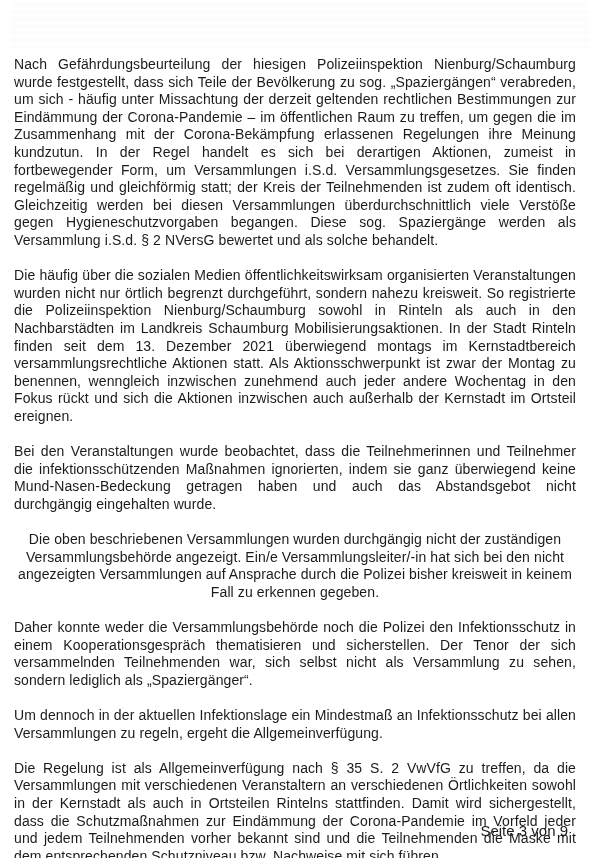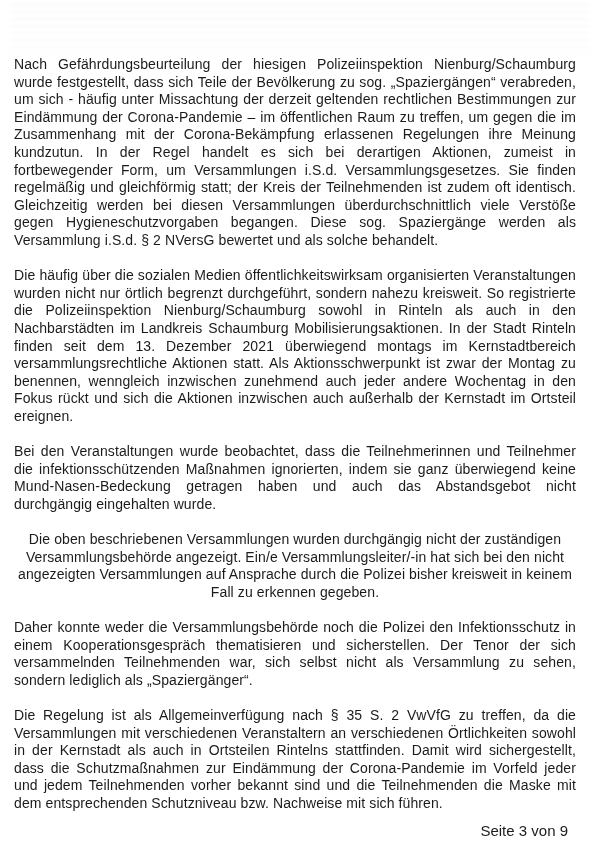--- a/index.html
+++ b/index.html
@@ -67,18 +67,19 @@
 <div class="page">
 
   <div class="scan-noise"></div>
 
   <div class="content">
     <p>Nach Gefährdungsbeurteilung der hiesigen Polizeiinspektion Nienburg/Schaumburg wurde festgestellt, dass sich Teile der Bevölkerung zu sog. „Spaziergängen“ verabreden, um sich - häufig unter Missachtung der derzeit geltenden rechtlichen Bestimmungen zur Eindämmung der Corona-Pandemie – im öffentlichen Raum zu treffen, um gegen die im Zusammenhang mit der Corona-Bekämpfung erlassenen Regelungen ihre Meinung kundzutun. In der Regel handelt es sich bei derartigen Aktionen, zumeist in fortbewegender Form, um Versammlungen i.S.d. Versammlungsgesetzes. Sie finden regelmäßig und gleichförmig statt; der Kreis der Teilnehmenden ist zudem oft identisch. Gleichzeitig werden bei diesen Versammlungen überdurchschnittlich viele Verstöße gegen Hygieneschutzvorgaben begangen. Diese sog. Spaziergänge werden als Versammlung i.S.d. § 2 NVersG bewertet und als solche behandelt.</p>
     <p>Die häufig über die sozialen Medien öffentlichkeitswirksam organisierten Veranstaltungen wurden nicht nur örtlich begrenzt durchgeführt, sondern nahezu kreisweit. So registrierte die Polizeiinspektion Nienburg/Schaumburg sowohl in Rinteln als auch in den Nachbarstädten im Landkreis Schaumburg Mobilisierungsaktionen. In der Stadt Rinteln finden seit dem 13. Dezember 2021 überwiegend montags im Kernstadtbereich versammlungsrechtliche Aktionen statt. Als Aktionsschwerpunkt ist zwar der Montag zu benennen, wenngleich inzwischen zunehmend auch jeder andere Wochentag in den Fokus rückt und sich die Aktionen inzwischen auch außerhalb der Kernstadt im Ortsteil ereignen.</p>
     <p>Bei den Veranstaltungen wurde beobachtet, dass die Teilnehmerinnen und Teilnehmer die infektionsschützenden Maßnahmen ignorierten, indem sie ganz überwiegend keine Mund-Nasen-Bedeckung getragen haben und auch das Abstandsgebot nicht durchgängig eingehalten wurde.</p>
     <p class="align-left">Die oben beschriebenen Versammlungen wurden durchgängig nicht der zuständigen Versammlungsbehörde angezeigt. Ein/e Versammlungsleiter/-in hat sich bei den nicht angezeigten Versammlungen auf Ansprache durch die Polizei bisher kreisweit in keinem Fall zu erkennen gegeben.</p>
     <p>Daher konnte weder die Versammlungsbehörde noch die Polizei den Infektionsschutz in einem Kooperationsgespräch thematisieren und sicherstellen. Der Tenor der sich versammelnden Teilnehmenden war, sich selbst nicht als Versammlung zu sehen, sondern lediglich als „Spaziergänger“.</p>
+    <p>Um dennoch in der aktuellen Infektionslage ein Mindestmaß an Infektionsschutz bei allen Versammlungen zu regeln, ergeht die Allgemeinverfügung.</p>
     <p>Die Regelung ist als Allgemeinverfügung nach § 35 S. 2 VwVfG zu treffen, da die Versammlungen mit verschiedenen Veranstaltern an verschiedenen Örtlichkeiten sowohl in der Kernstadt als auch in Ortsteilen Rintelns stattfinden. Damit wird sichergestellt, dass die Schutzmaßnahmen zur Eindämmung der Corona-Pandemie im Vorfeld jeder und jedem Teilnehmenden vorher bekannt sind und die Teilnehmenden die Maske mit dem entsprechenden Schutzniveau bzw. Nachweise mit sich führen.</p>
   </div>
 
   <div class="page-footer">Seite 3 von 9</div>
 
 </div>
 
 </body></html>

